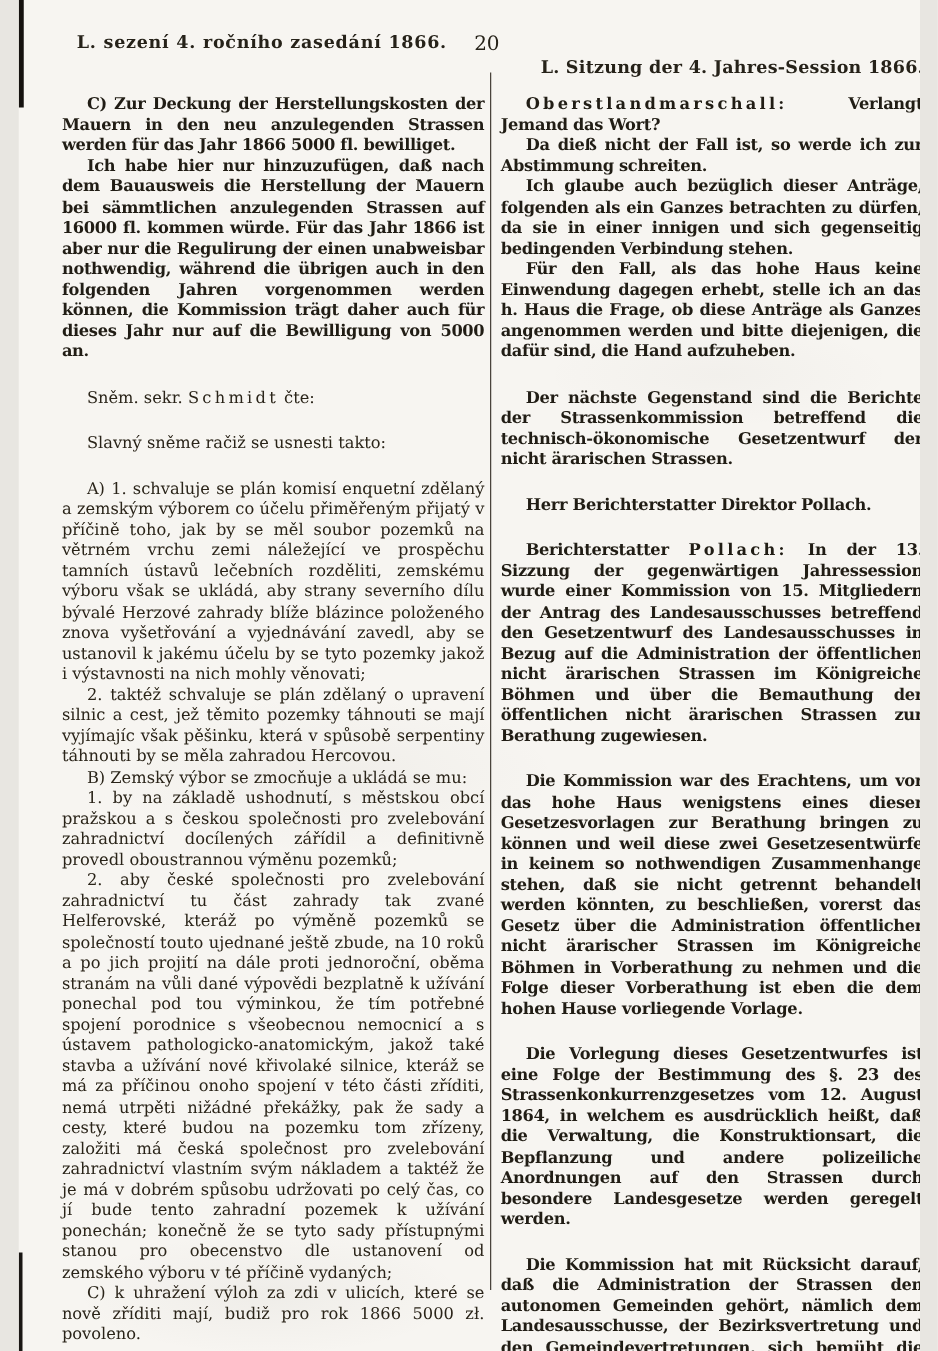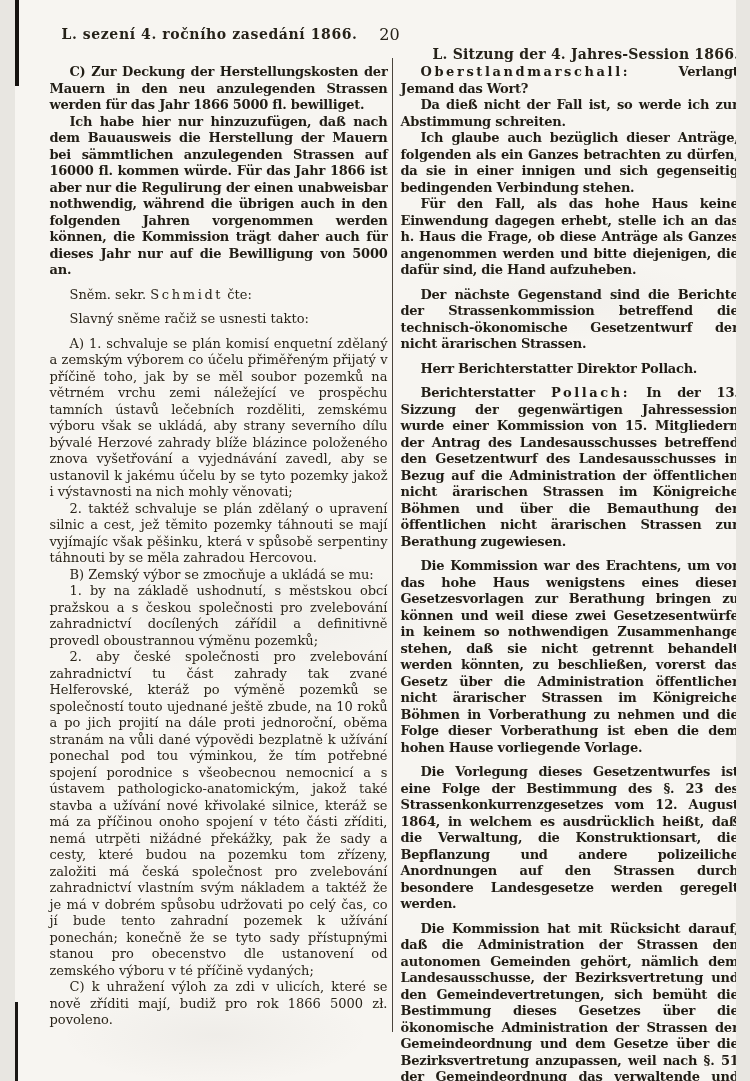--- a/index.html
+++ b/index.html
@@ -45,32 +45,32 @@
     text-align: center; font-weight: bold; font-size: 14px;
     letter-spacing: 0.2px; white-space: nowrap; margin-top: 20px;
   }
   
   .divider {
     position: absolute; left: 377px; top: 58px; width: 1px; height: 974px;
     background: #4a443c;
   }
   
   .col {
-    position: absolute; top: 64px; width: 338px;
+    position: absolute; top: 76px; width: 338px;
     text-align: justify;
   }
   .col-left  { left: 35px;  }
   .col-right { left: 386px; }
   .para {
     margin: 0; padding: 0;
     text-indent: 20px;
     font-size: 13px;
     line-height: 16.5px;
   }
-  .para.gap { margin-top: 8px; }
+  .para.gap { margin-top: 20px; }
   
   .para.de {
     font-weight: bold;
     letter-spacing: -0.25px;
     color: #211d15;
   }
   
   .para.cs {
     font-weight: normal;
     color: #2a2419;

